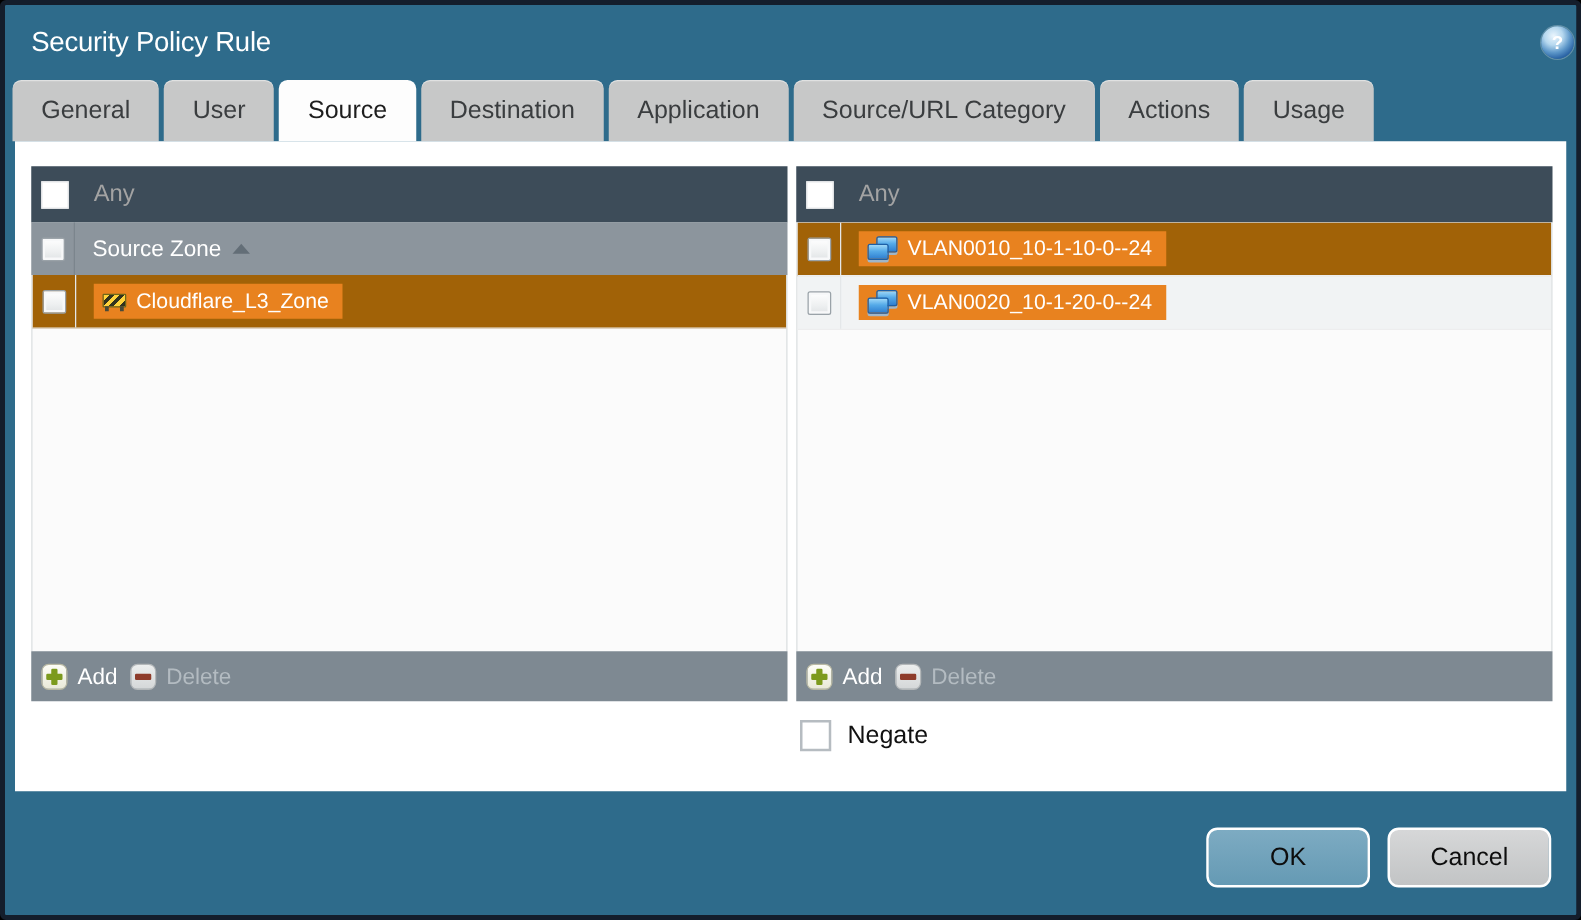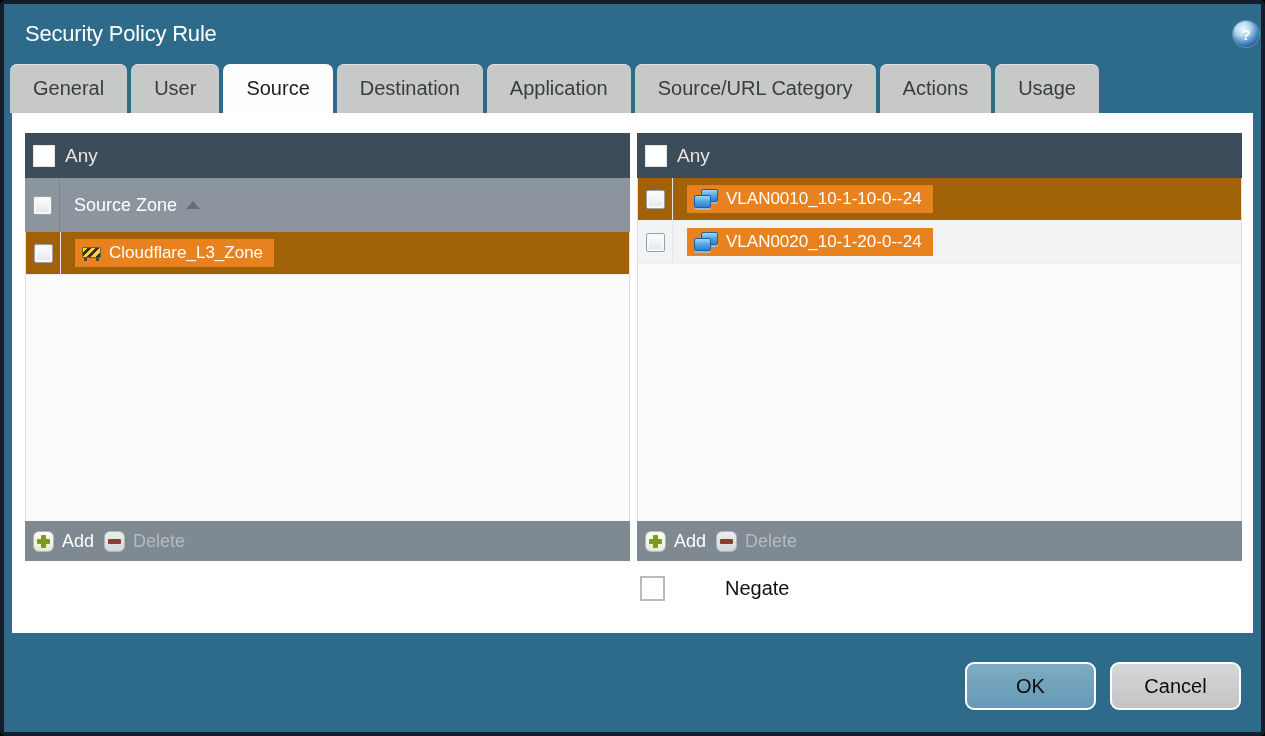--- a/index.html
+++ b/index.html
@@ -67,24 +67,24 @@
     position:absolute; top:20px; left:13px; right:11px;
     display:flex; gap:7px;
   }
   .panel { flex:1; height:428px; display:flex; flex-direction:column; }
 
   .any-row {
     height:45px; background:#3d4c59;
     display:flex; align-items:center;
     padding-left:8px;
   }
-  .any-label { color:#e5e5e5; font-size:19px; margin-left:10px; }
+  .any-label { color:#a3a3a3; font-size:19px; margin-left:20px; }
 
   .col-header {
-    height:54px; background:#8c959d;
+    height:42px; background:#8c959d;
     display:flex; align-items:stretch;
   }
   .col-header .cb-cell { border-right:1px solid #7b858d; }
   .col-title {
     color:#fff; font-size:18px;
     display:flex; align-items:center; gap:9px;
     padding-left:14px;
   }
   .sort-asc {
     width:0; height:0;
@@ -190,21 +190,21 @@
     box-shadow:0 2px 0 #9fb6c9;
   }
   .addr-icon::before { right:0; top:0; }
   .addr-icon::after  { left:0; top:6px; }
 
   
   .negate-row {
     position:absolute; left:628px; top:463px;
     display:flex; align-items:center; gap:13px;
   }
-  .negate-label { font-size:20px; color:#111;margin-left:47px; }
+  .negate-label { font-size:20px; color:#111; }
 
   
   .bottombar {
     height:99px;
     display:flex; justify-content:flex-end; align-items:flex-start;
     padding:29px 20px 0 0; gap:14px;
   }
   .btn {
     width:131px; height:48px;
     border:2px solid #fff; border-radius:9px;

